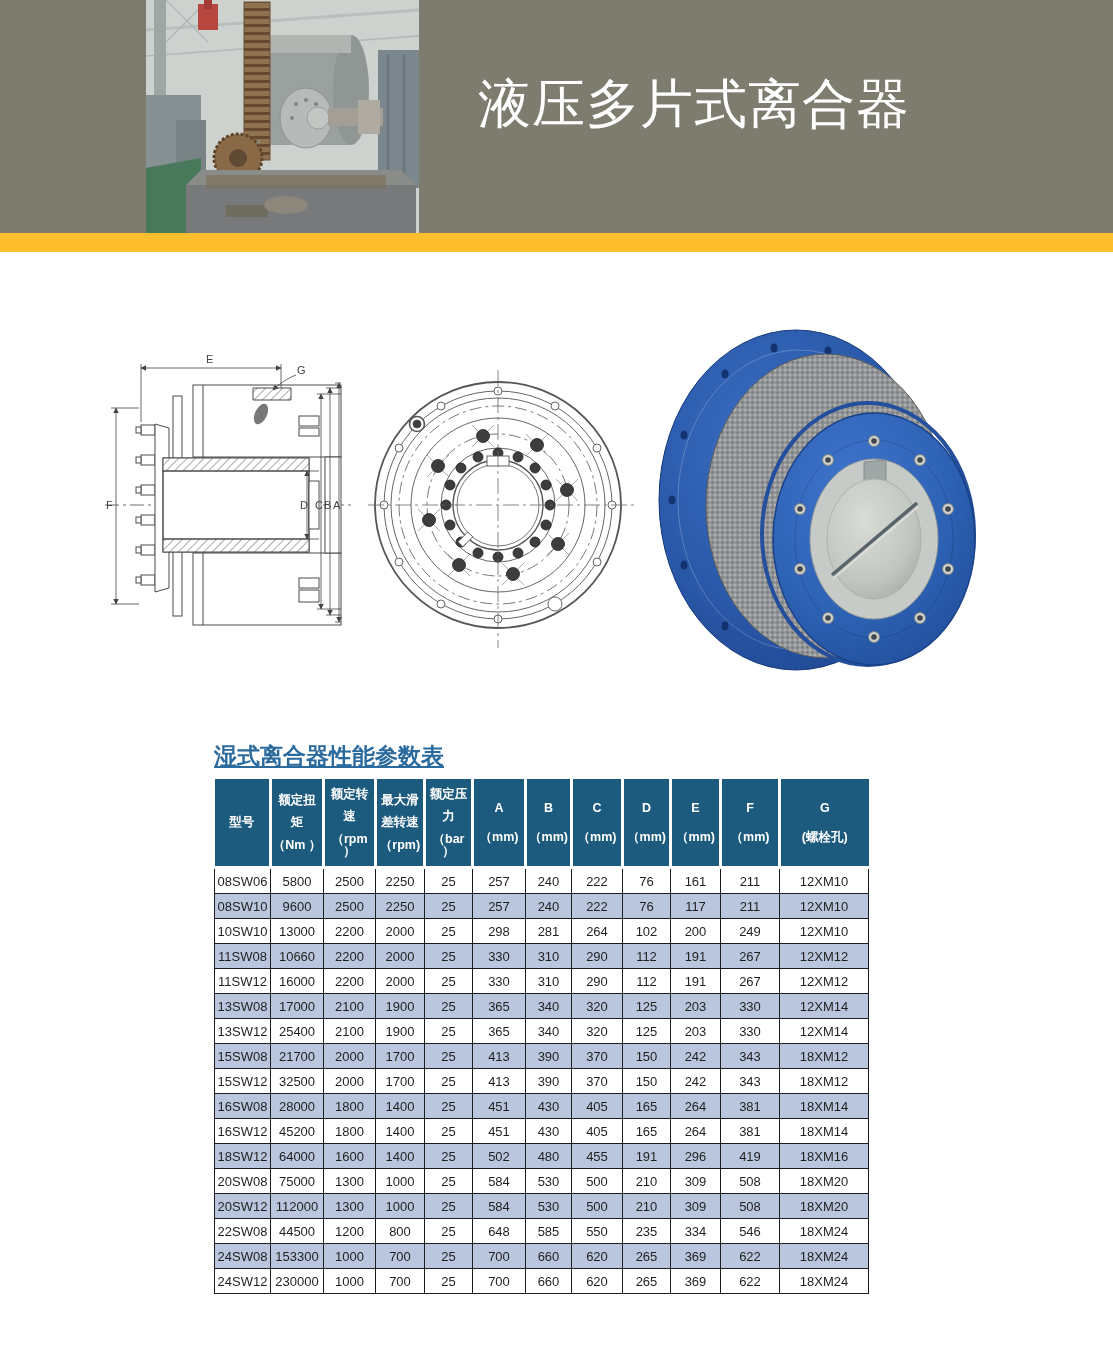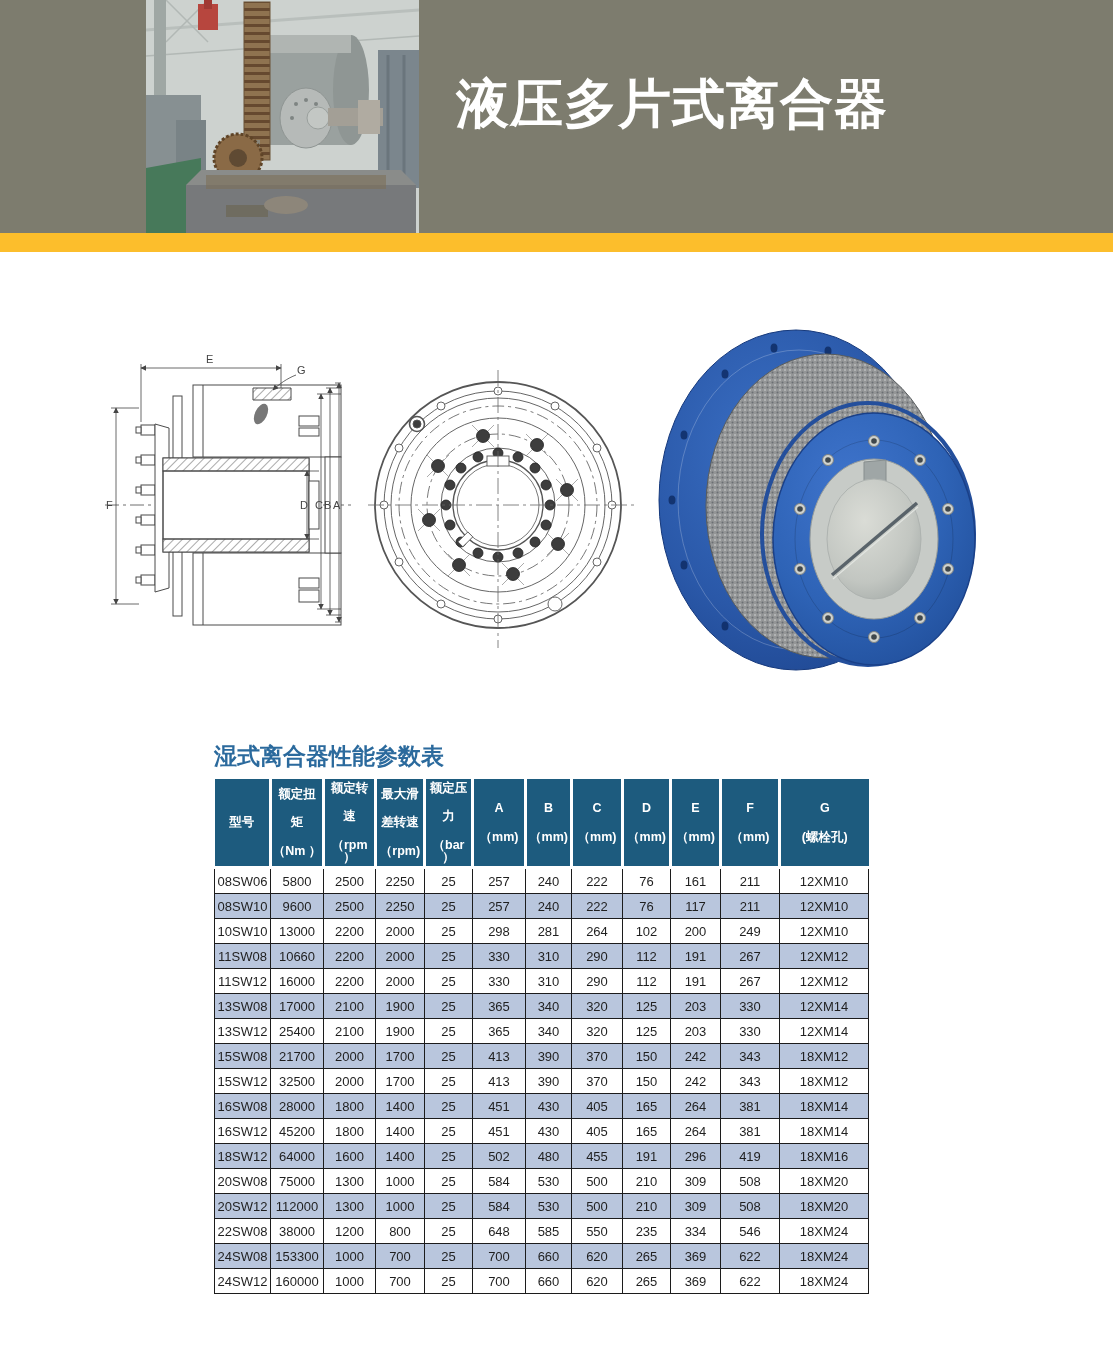--- a/index.html
+++ b/index.html
@@ -2,39 +2,39 @@
 <html><head>
 <meta charset="utf-8">
 <style>
   html,body{margin:0;padding:0;background:#ffffff;}
   body{font-family:"Liberation Sans","DejaVu Sans",sans-serif;}
   .page{position:relative;width:1113px;height:1367px;background:#fff;overflow:hidden;}
 
   
   .hero{position:absolute;left:0;top:0;width:1113px;height:233px;background:#7d7c6e;}
   .hero-photo{position:absolute;left:146px;top:0;width:273px;height:233px;overflow:hidden;}
-  .hero-title{position:absolute;left:456px;top:76px;margin:0;font-size:53px;line-height:1.05;
-              font-weight:700;color:#ffffff;letter-spacing:1px;white-space:nowrap;}
+  .hero-title{position:absolute;left:478px;top:76px;margin:0;font-size:53px;line-height:1.05;
+              font-weight:400;color:#ffffff;letter-spacing:1px;white-space:nowrap;}
   .stripe{position:absolute;left:0;top:233px;width:1113px;height:19px;background:#fcbe2c;}
 
   
   .fig{position:absolute;}
   .fig-side{left:103px;top:338px;}
   .fig-front{left:366px;top:360px;}
   .fig-render{left:646px;top:326px;}
   svg text.dim{font-family:"Liberation Sans","DejaVu Sans",sans-serif;font-size:11px;fill:#444;}
 
   
-  .spec-title{position:absolute;left:214px;top:741px;margin:0;font-size:23px;font-weight:600;color:#2b6a9d;}
+  .spec-title{position:absolute;left:214px;top:741px;margin:0;font-size:23px;font-weight:600;color:#2b6a9d;text-decoration:underline;}
   .spec-table{position:absolute;left:214px;top:779px;width:654px;border-collapse:collapse;table-layout:fixed;}
   .spec-table thead th{background:#1d5b7e;color:#fff;font-size:12.5px;font-weight:700;height:87px;
        padding:0;border-right:3px solid #ffffff;border-bottom:3px solid #ffffff;vertical-align:middle;}
   .spec-table thead th:last-child{border-right:none;}
   .spec-table thead .stack{display:flex;flex-direction:column;justify-content:center;align-items:center;
-       height:100%;gap:16px;line-height:1;}
+       height:100%;gap:10px;line-height:1;}
   .spec-table thead .stack.two{gap:16px;}
   .spec-table tbody td{height:24px;border:1px solid #1c1c1c;font-size:13px;color:#1f1f1f;
        text-align:center;padding:0;background:#fff;}
   .spec-table tbody tr:nth-child(even) td{background:#b9c6dd;}
 </style>
 </head>
 <body>
 
 <div class="page">
 
@@ -638,21 +638,21 @@
             <td>584</td>
             <td>530</td>
             <td>500</td>
             <td>210</td>
             <td>309</td>
             <td>508</td>
             <td>18XM20</td>
           </tr>
           <tr>
             <td>22SW08</td>
-            <td>38000</td>
+            <td>44500</td>
             <td>1200</td>
             <td>800</td>
             <td>25</td>
             <td>648</td>
             <td>585</td>
             <td>550</td>
             <td>235</td>
             <td>334</td>
             <td>546</td>
             <td>18XM24</td>
@@ -666,21 +666,21 @@
             <td>700</td>
             <td>660</td>
             <td>620</td>
             <td>265</td>
             <td>369</td>
             <td>622</td>
             <td>18XM24</td>
           </tr>
           <tr>
             <td>24SW12</td>
-            <td>160000</td>
+            <td>230000</td>
             <td>1000</td>
             <td>700</td>
             <td>25</td>
             <td>700</td>
             <td>660</td>
             <td>620</td>
             <td>265</td>
             <td>369</td>
             <td>622</td>
             <td>18XM24</td>

